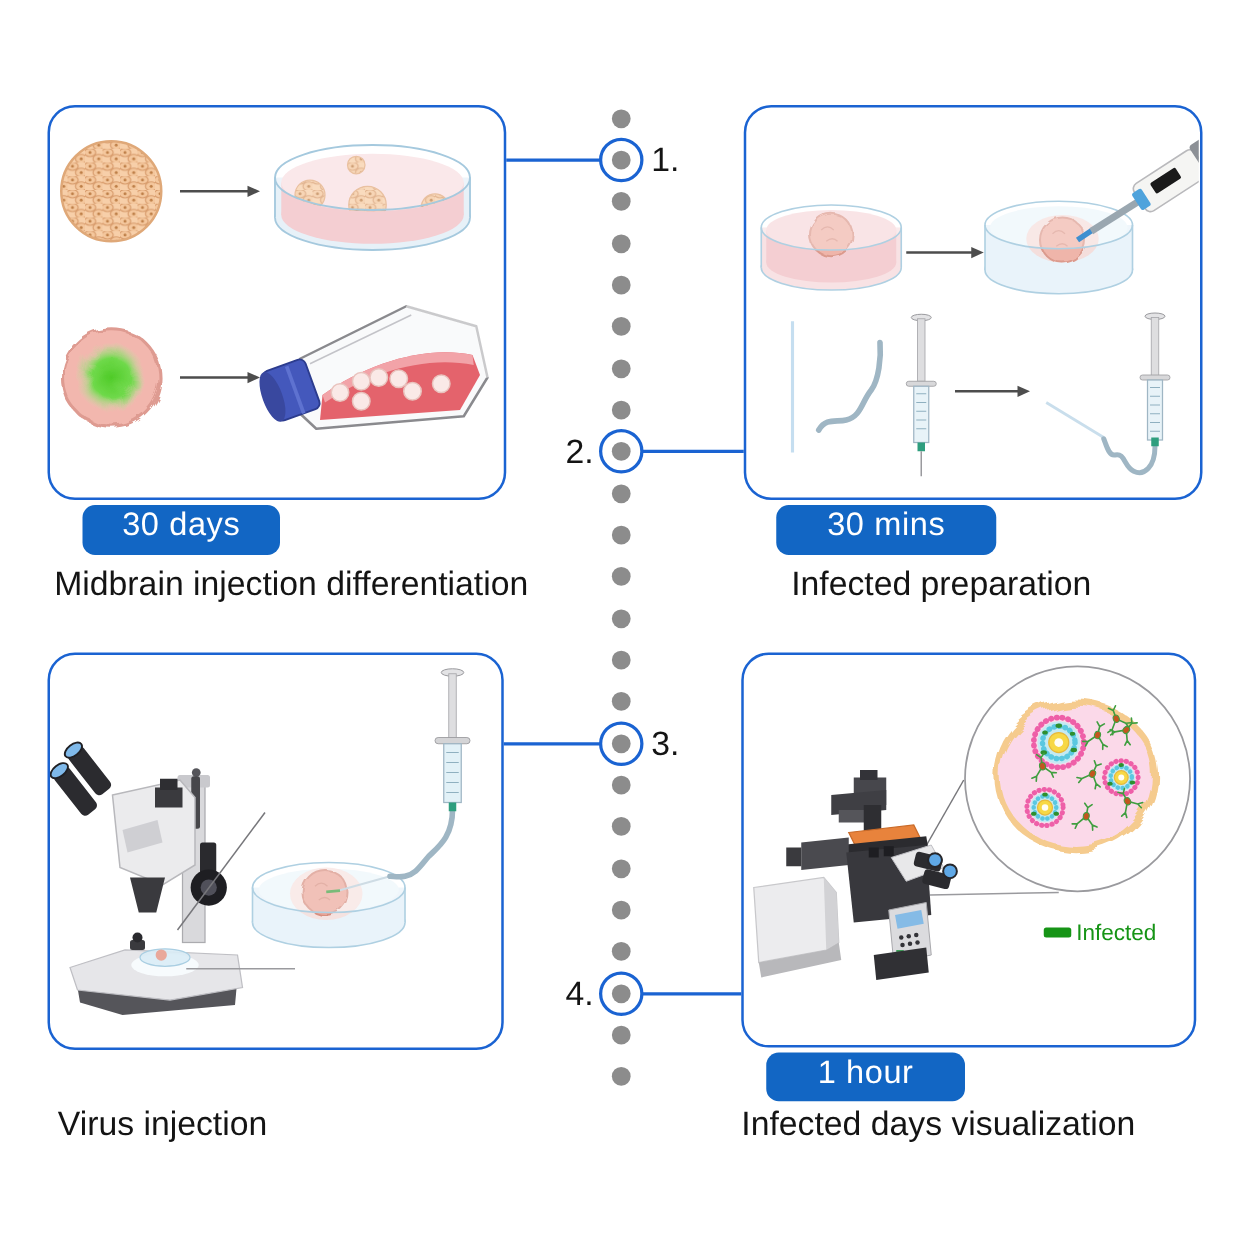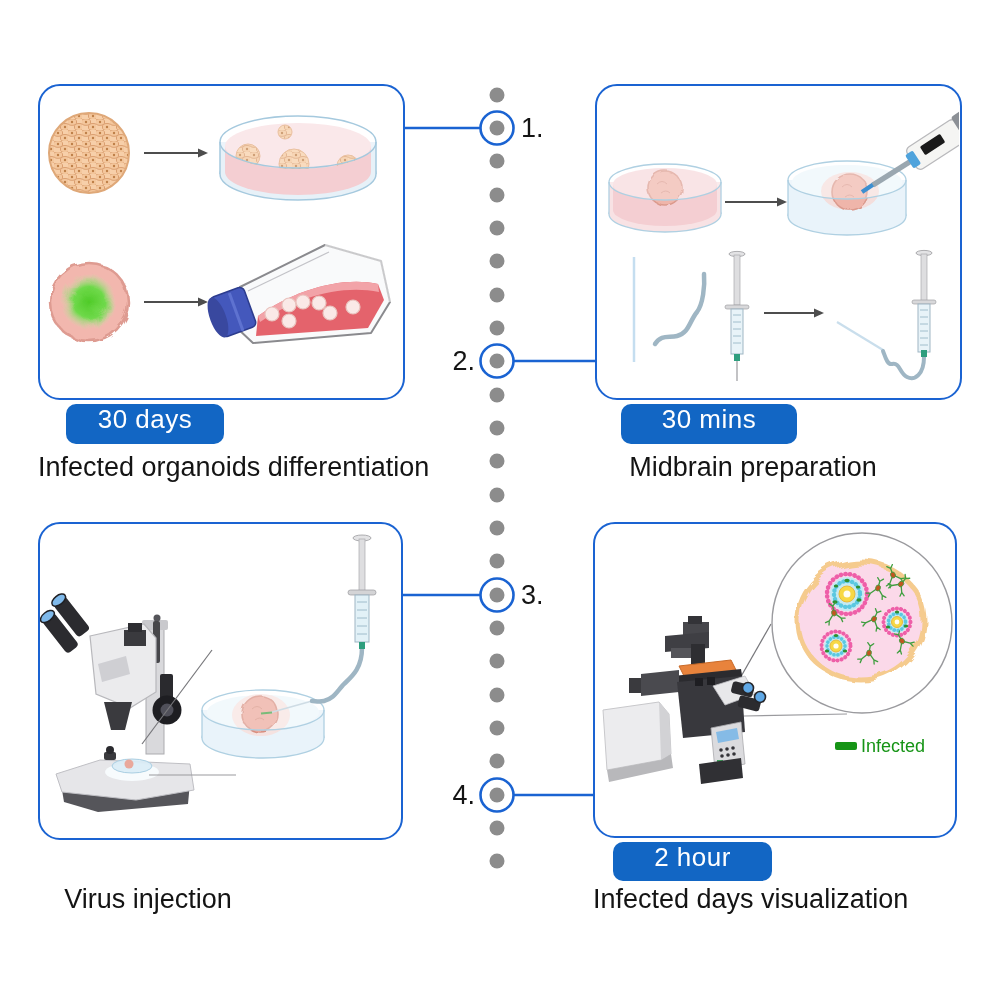--- a/index.html
+++ b/index.html
@@ -421,21 +421,21 @@
     </svg>
   </section>
 
   <div class="badge" style="left:66px;top:404px;width:158px;height:40px">
       <span>30 days</span>
     </div>
   <div class="badge" style="left:621px;top:404px;width:176px;height:40px">
       <span>30 mins</span>
     </div>
   <div class="badge" style="left:613px;top:842px;width:159px;height:39px">
-      <span>2 hour</span>
+      <span>1 hour</span>
     </div>
 
-  <div class="caption" style="left:38px;top:452px;width:390px">Infected organoids differentiation</div>
-  <div class="caption" style="left:595px;top:452px;width:316px">Midbrain preparation</div>
-  <div class="caption" style="left:52px;top:884px;width:192px">Virus injection</div>
+  <div class="caption" style="left:38px;top:452px;width:390px">Midbrain injection differentiation</div>
+  <div class="caption" style="left:595px;top:452px;width:316px">Infected preparation</div>
+  <div class="caption" style="left:34px;top:884px;width:192px">Virus injection</div>
   <div class="caption" style="left:593px;top:884px;width:304px">Infected days visualization</div>
 
 </div>
 
 </body></html>

